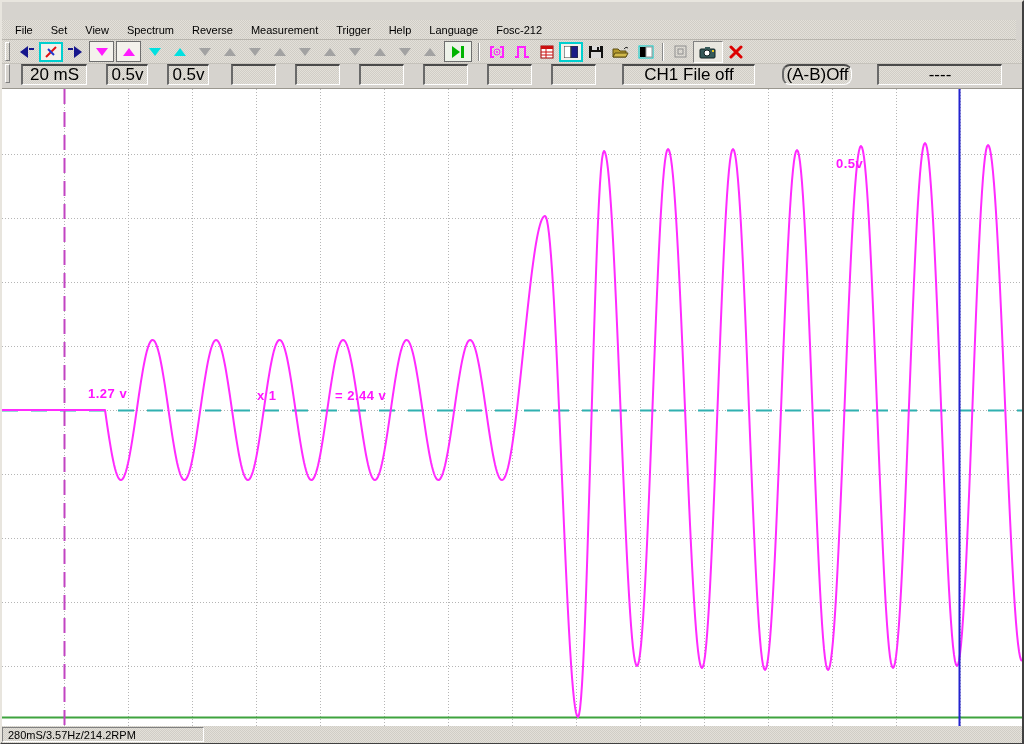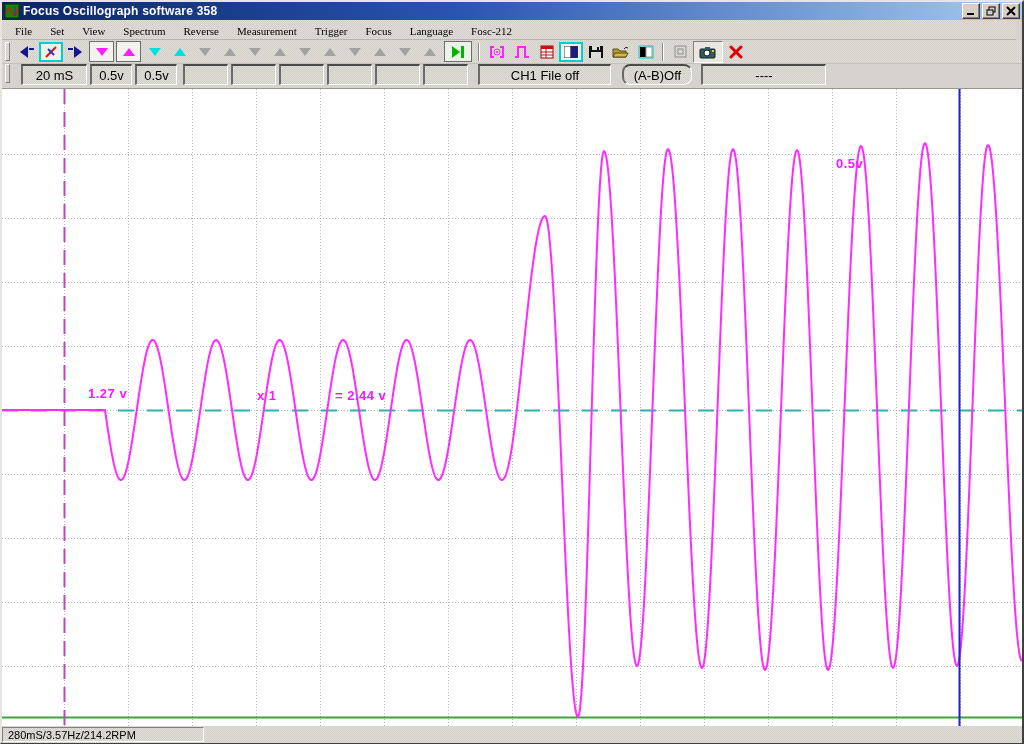--- a/index.html
+++ b/index.html
@@ -11,37 +11,37 @@
                      linear-gradient(45deg,#e3e0d9 25%,transparent 25%,transparent 75%,#e3e0d9 75%);
     background-position:0 0,1px 1px;background-size:2px 2px;}
   
   .titlebar{position:absolute;left:0;top:0;right:0;height:18px;display:flex;align-items:center;gap:3px;
             padding:0 2px;background:linear-gradient(90deg,#0a246a,#2a55b0 45%,#a6caf0);}
   .title-text{color:#fff;font-size:12px;font-weight:bold;white-space:nowrap;letter-spacing:.2px;}
   .win-controls{margin-left:auto;display:flex;}
   .win-btn{width:16px;height:14px;margin-left:2px;background:#d4d0c8;display:flex;align-items:center;justify-content:center;
            border:1px solid;border-color:#fff #404040 #404040 #fff;box-shadow:inset -1px -1px 0 #808080;}
   
-  .menubar{position:absolute;left:0;top:18px;right:6px;height:19px;display:flex;align-items:flex-end;padding-left:4px;
-           border-bottom:1px solid #b8b5ae;font-family:Liberation Serif, serif;}
+  .menubar{position:absolute;left:0;top:18px;right:6px;height:19px;display:flex;align-items:center;padding-left:4px;
+           border-bottom:1px solid #b8b5ae;}
   .menu-item{font-size:11px;color:#000;padding:2px 9px;white-space:nowrap;}
   
   .toolbar1{position:absolute;left:0;top:38px;right:0;height:23px;display:flex;align-items:center;padding-left:2px;
             border-bottom:1px solid #c5c2bb;}
   .grip{width:3px;height:17px;margin:0 4px 0 1px;border:1px solid;border-color:#fff #808080 #808080 #fff;}
   .tb{width:25px;height:20px;display:flex;align-items:center;justify-content:center;flex:none;}
   .latched{background:#f4f2ec;border:1px solid #6e6e6e;width:23px;height:19px;margin:0 1px;}
   .playbtn{background:#edf2e9;border:1px solid #6e6e6e;width:26px;height:19px;margin:0 2px;}
   .pressedbtn{border:1px solid;border-color:#808080 #fff #fff #808080;background:#e9e7e0;width:28px;height:20px;}
   .cyanbox{border:2px solid #00cfcf;background:#f2f0ea;width:20px;height:16px;display:flex;align-items:center;justify-content:center;}
   .sep{width:0;height:18px;border-left:1px solid #8a8a8a;border-right:1px solid #fff;margin:0 4px;flex:none;}
   
   .toolbar2{position:absolute;left:0;top:61px;right:0;height:25px;display:flex;align-items:flex-start;padding:1px 0 0 2px;}
-  .panel{height:21px;margin-right:3px;box-sizing:border-box;display:flex;align-items:center;justify-content:center;
-         font-size:13px;color:#000;flex:none;
+  .panel{height:21px;margin-right:19px;box-sizing:border-box;display:flex;align-items:center;justify-content:center;
+         font-size:17px;color:#000;flex:none;
          border-top:2px solid #4a4a4a;border-left:2px solid #6a6a6a;border-right:1px solid #fff;border-bottom:1px solid #fff;}
   .w-time{width:66px;margin-left:7px;}
   .w-volt{width:42px;}
   .w-empty{width:45px;}
   .w-first-empty{margin-left:3px;}
   .w-ch1{width:133px;margin-left:7px;}
   .w-ab{width:70px;margin-left:8px;border-radius:8px;}
   .w-dash{width:125px;margin-left:6px;}
   
   .plot{position:absolute;left:0;top:86px;width:1020px;height:637px;background:#fff;border-top:1px solid #9a978f;}
@@ -56,56 +56,30 @@
   .spanel{border:1px solid;border-color:#808080 #fff #fff #808080;height:15px;display:flex;align-items:center;
           padding:0 5px;font-size:11px;color:#000;box-sizing:border-box;white-space:nowrap;overflow:hidden;}
   .spanel.left{width:202px;flex:none;}
   .spanel.right{flex:1;}
 </style>
 </head>
 <body>
 
 <div class="window">
 
-  <div class="titlebar">
-    <svg width="16" height="16">
-      <rect x="1" y="1" width="14" height="14" fill="#0c8a0c" stroke="#003300"></rect>
-      <path d="M2,11 C4,3 6,3 8,9 S12,13 14,5" stroke="#e01010" stroke-width="1.5" fill="none"></path>
-      <line x1="11" y1="3" x2="11" y2="13" stroke="#2233cc"></line>
-    </svg>
-    <span class="title-text">Focus Oscillograph software 358</span>
-    <div class="win-controls">
-      <div class="win-btn">
-        <svg width="10" height="10">
-            <rect x="1" y="7" width="7" height="2" fill="#000"></rect>
-          </svg>
-      </div>
-      <div class="win-btn">
-        <svg width="10" height="10">
-          <rect x="3" y="1" width="6" height="5" fill="none" stroke="#000"></rect>
-          <rect x="1" y="4" width="6" height="5" fill="#d4d0c8" stroke="#000"></rect>
-        </svg>
-      </div>
-      <div class="win-btn">
-        <svg width="10" height="10">
-            <path d="M1,1 L9,9 M9,1 L1,9" stroke="#000" stroke-width="2"></path>
-          </svg>
-      </div>
-    </div>
-  </div>
 
   <div class="menubar dither">
     <span class="menu-item">File</span>
     <span class="menu-item">Set</span>
     <span class="menu-item">View</span>
     <span class="menu-item">Spectrum</span>
     <span class="menu-item">Reverse</span>
     <span class="menu-item">Measurement</span>
     <span class="menu-item">Trigger</span>
-    <span class="menu-item">Focus</span>
+    <span class="menu-item">Help</span>
     <span class="menu-item">Language</span>
     <span class="menu-item">Fosc-212</span>
   </div>
 
   <div class="toolbar1 dither">
     <div class="grip"></div>
 
     <div class="tb">
       <svg width="18" height="16">
         <polygon points="10,2 2,8 10,14" fill="#16168c"></polygon>

